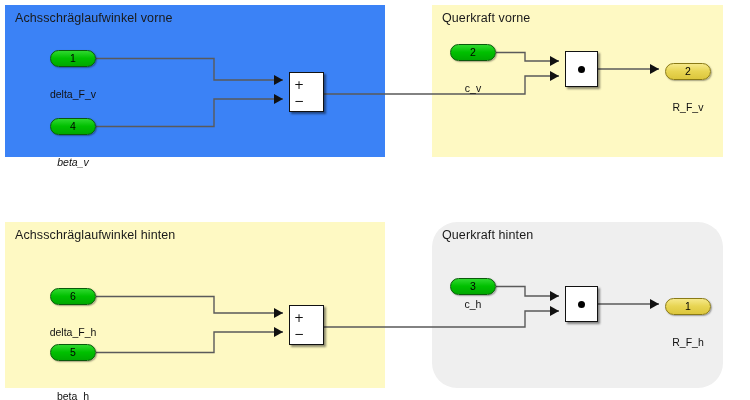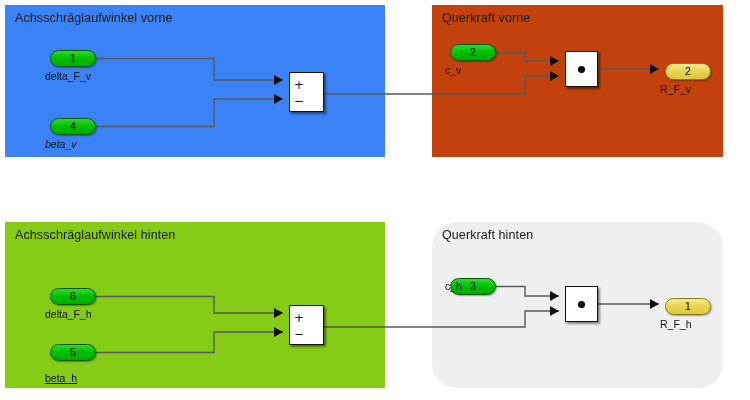--- a/index.html
+++ b/index.html
@@ -57,21 +57,22 @@
   .port.outport {
     background: linear-gradient(180deg,#f6e98a 0%, #e8d553 48%, #dcc63c 100%);
     border: 1.6px solid #8a7a16;
     box-shadow: 1px 1px 1.5px rgba(0,0,0,0.35);
   }
   .port-label {
     position: absolute;
     font-size: 10.5px;
     color: #111;
     white-space: nowrap;
-    text-align: left;
+    text-align: center;
+    margin-top: 18px;
   }
   
   .blk {
     position: absolute;
     background: #ffffff;
     border: 1.6px solid #121212;
     box-sizing: border-box;
     box-shadow: 2px 2px 2px rgba(0,0,0,0.45);
   }
   .sum-sign {
@@ -112,24 +113,24 @@
 </style>
 </head>
 <body>
 
 <div id="canvas">
 
   <div id="groups-layer">
       <div class="group" style="left: 5px; top: 5px; width: 380px; height: 152px; background: #3b82f6;">
         <div class="group-title">Achsschräglaufwinkel vorne</div>
       </div>
-      <div class="group" style="left: 432px; top: 5px; width: 291px; height: 152px; background: #c2410c;">
+      <div class="group" style="left: 432px; top: 5px; width: 291px; height: 152px; background: #fef9c3;">
         <div class="group-title">Querkraft vorne</div>
       </div>
-      <div class="group" style="left: 5px; top: 222px; width: 380px; height: 166px; background: #84cc16;">
+      <div class="group" style="left: 5px; top: 222px; width: 380px; height: 166px; background: #fef9c3;">
         <div class="group-title">Achsschräglaufwinkel hinten</div>
       </div>
       <div class="group" style="left: 432px; top: 222px; width: 291px; height: 166px; background: rgb(239, 239, 239); border-radius: 25px;">
         <div class="group-title">Querkraft hinten</div>
       </div>
     </div>
 
   <svg class="wires" viewBox="0 0 750 400">
     <g id="wires-group">
         <path class="wire" d="M 96,58.5 L 214,58.5 L 214,80 L 283,80"></path>

